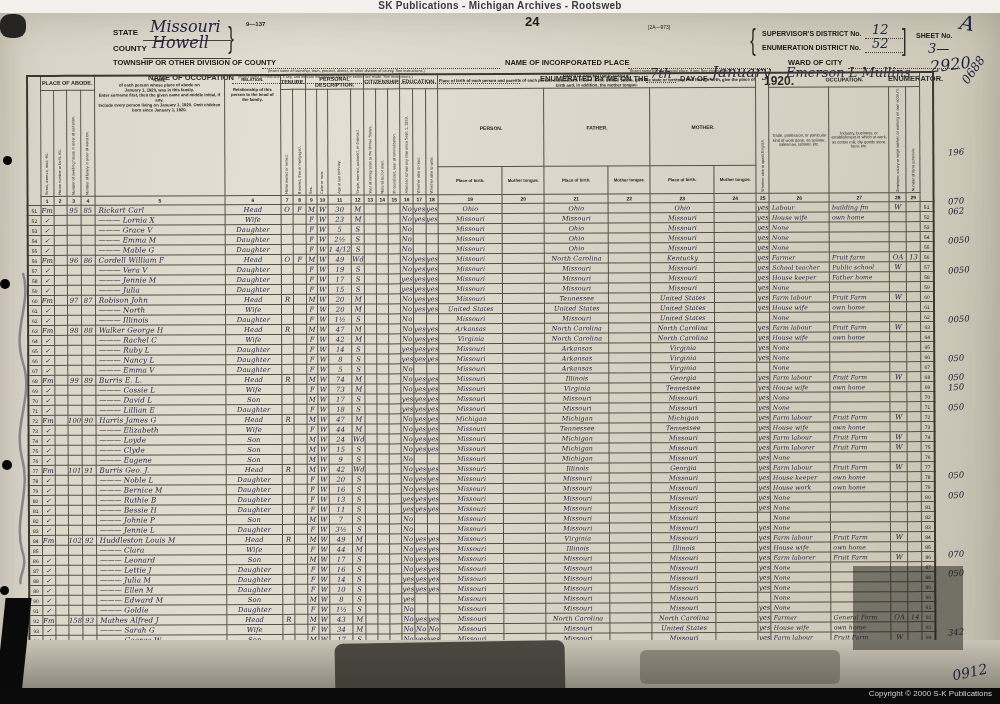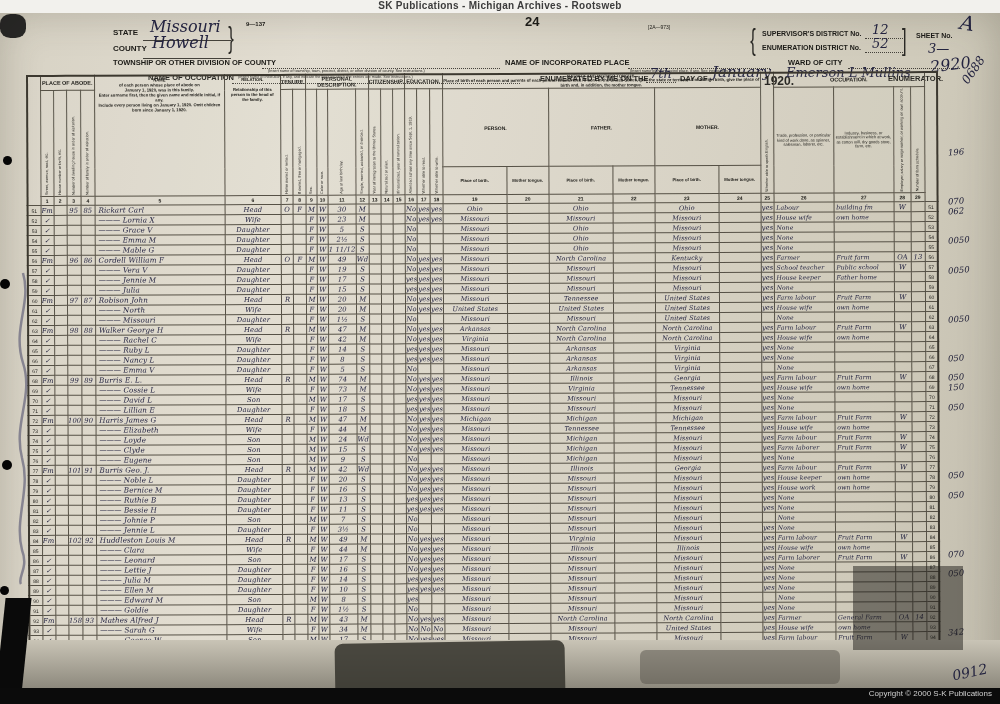--- a/index.html
+++ b/index.html
@@ -364,21 +364,21 @@
           <td class="hw c">✓</td>
           <td class="hw c"></td>
           <td class="hw c"></td>
           <td class="hw c"></td>
           <td class="hw nm">——— Mable G</td>
           <td class="hw c">Daughter</td>
           <td class="hw c"></td>
           <td class="hw c"></td>
           <td class="hw c">F</td>
           <td class="hw c">W</td>
-          <td class="hw c">1 11/12</td>
+          <td class="hw c">1 4/12</td>
           <td class="hw c">S</td>
           <td class="hw c"></td>
           <td class="hw c"></td>
           <td class="hw c"></td>
           <td class="hw c">No</td>
           <td class="hw c"></td>
           <td class="hw c"></td>
           <td class="hw pb">Missouri</td>
           <td class="hw c"></td>
           <td class="hw pb">Ohio</td>
@@ -589,21 +589,21 @@
           <td class="hw c"></td>
           <td class="hw c"></td>
           <td class="pn">61</td>
         </tr>
         <tr>
           <td class="pn">62</td>
           <td class="hw c">✓</td>
           <td class="hw c"></td>
           <td class="hw c"></td>
           <td class="hw c"></td>
-          <td class="hw nm">——— Missouri</td>
+          <td class="hw nm">——— Illinois</td>
           <td class="hw c">Daughter</td>
           <td class="hw c"></td>
           <td class="hw c"></td>
           <td class="hw c">F</td>
           <td class="hw c">W</td>
           <td class="hw c">1½</td>
           <td class="hw c">S</td>
           <td class="hw c"></td>
           <td class="hw c"></td>
           <td class="hw c"></td>

